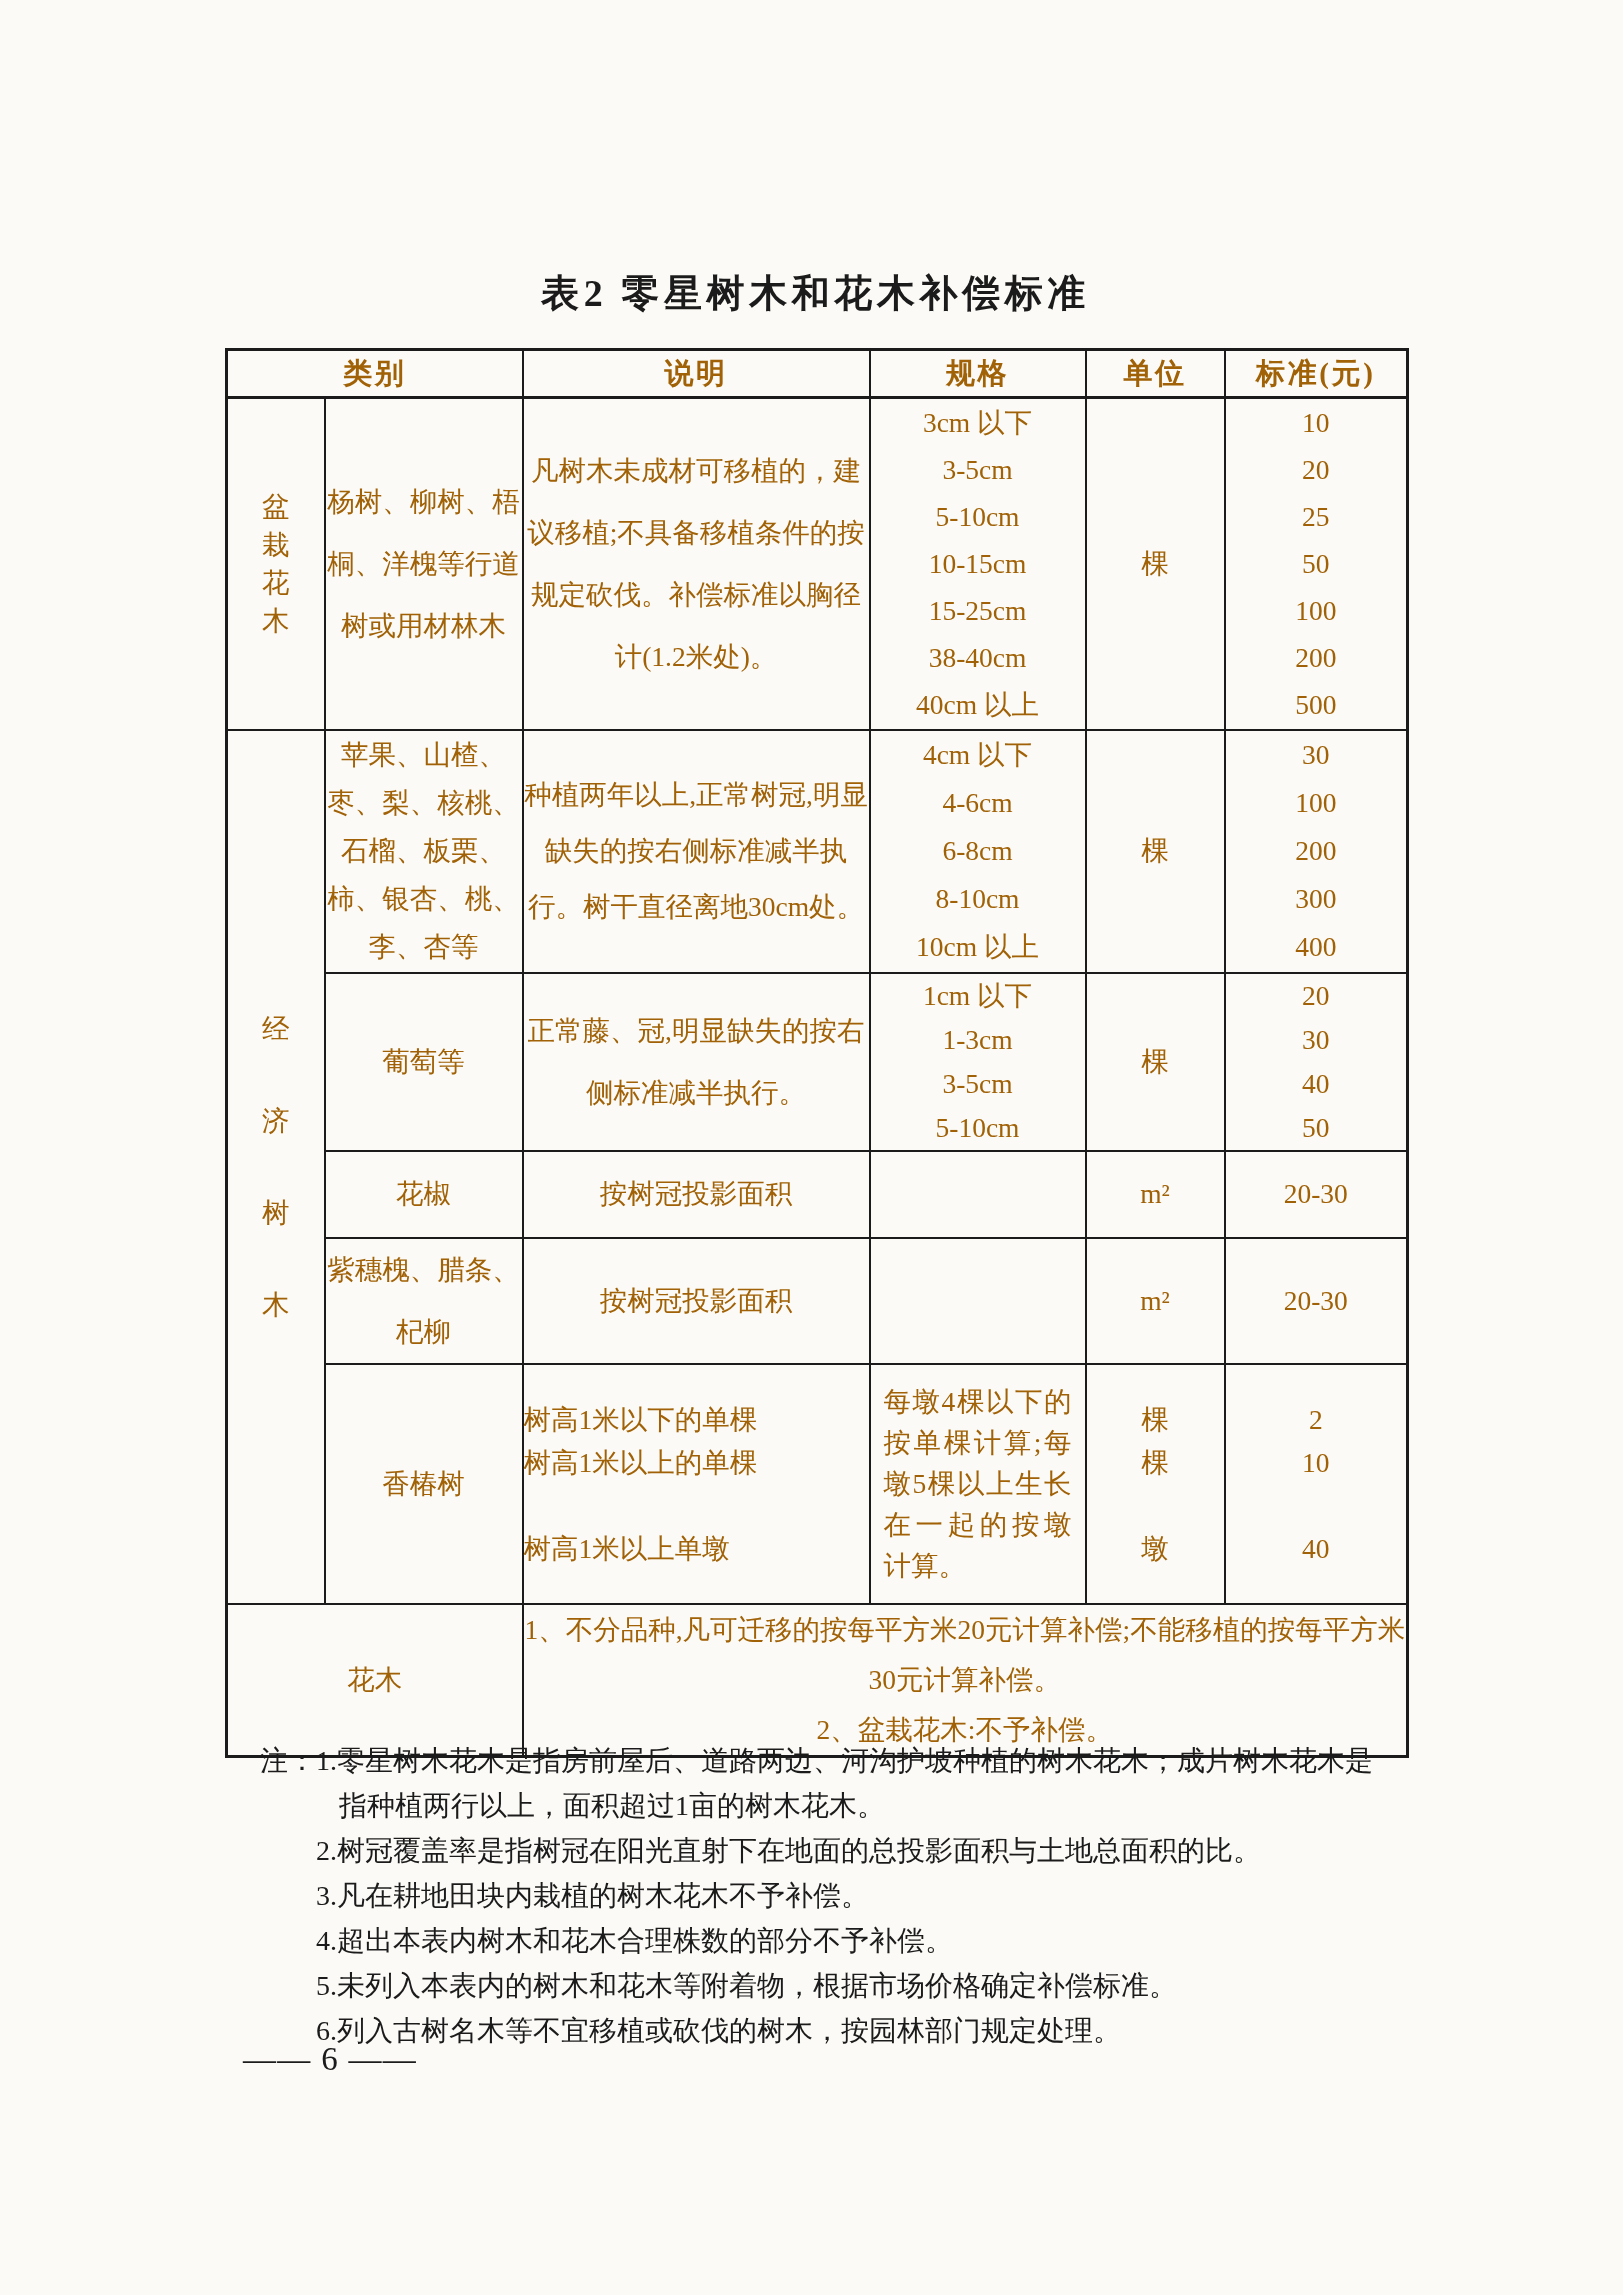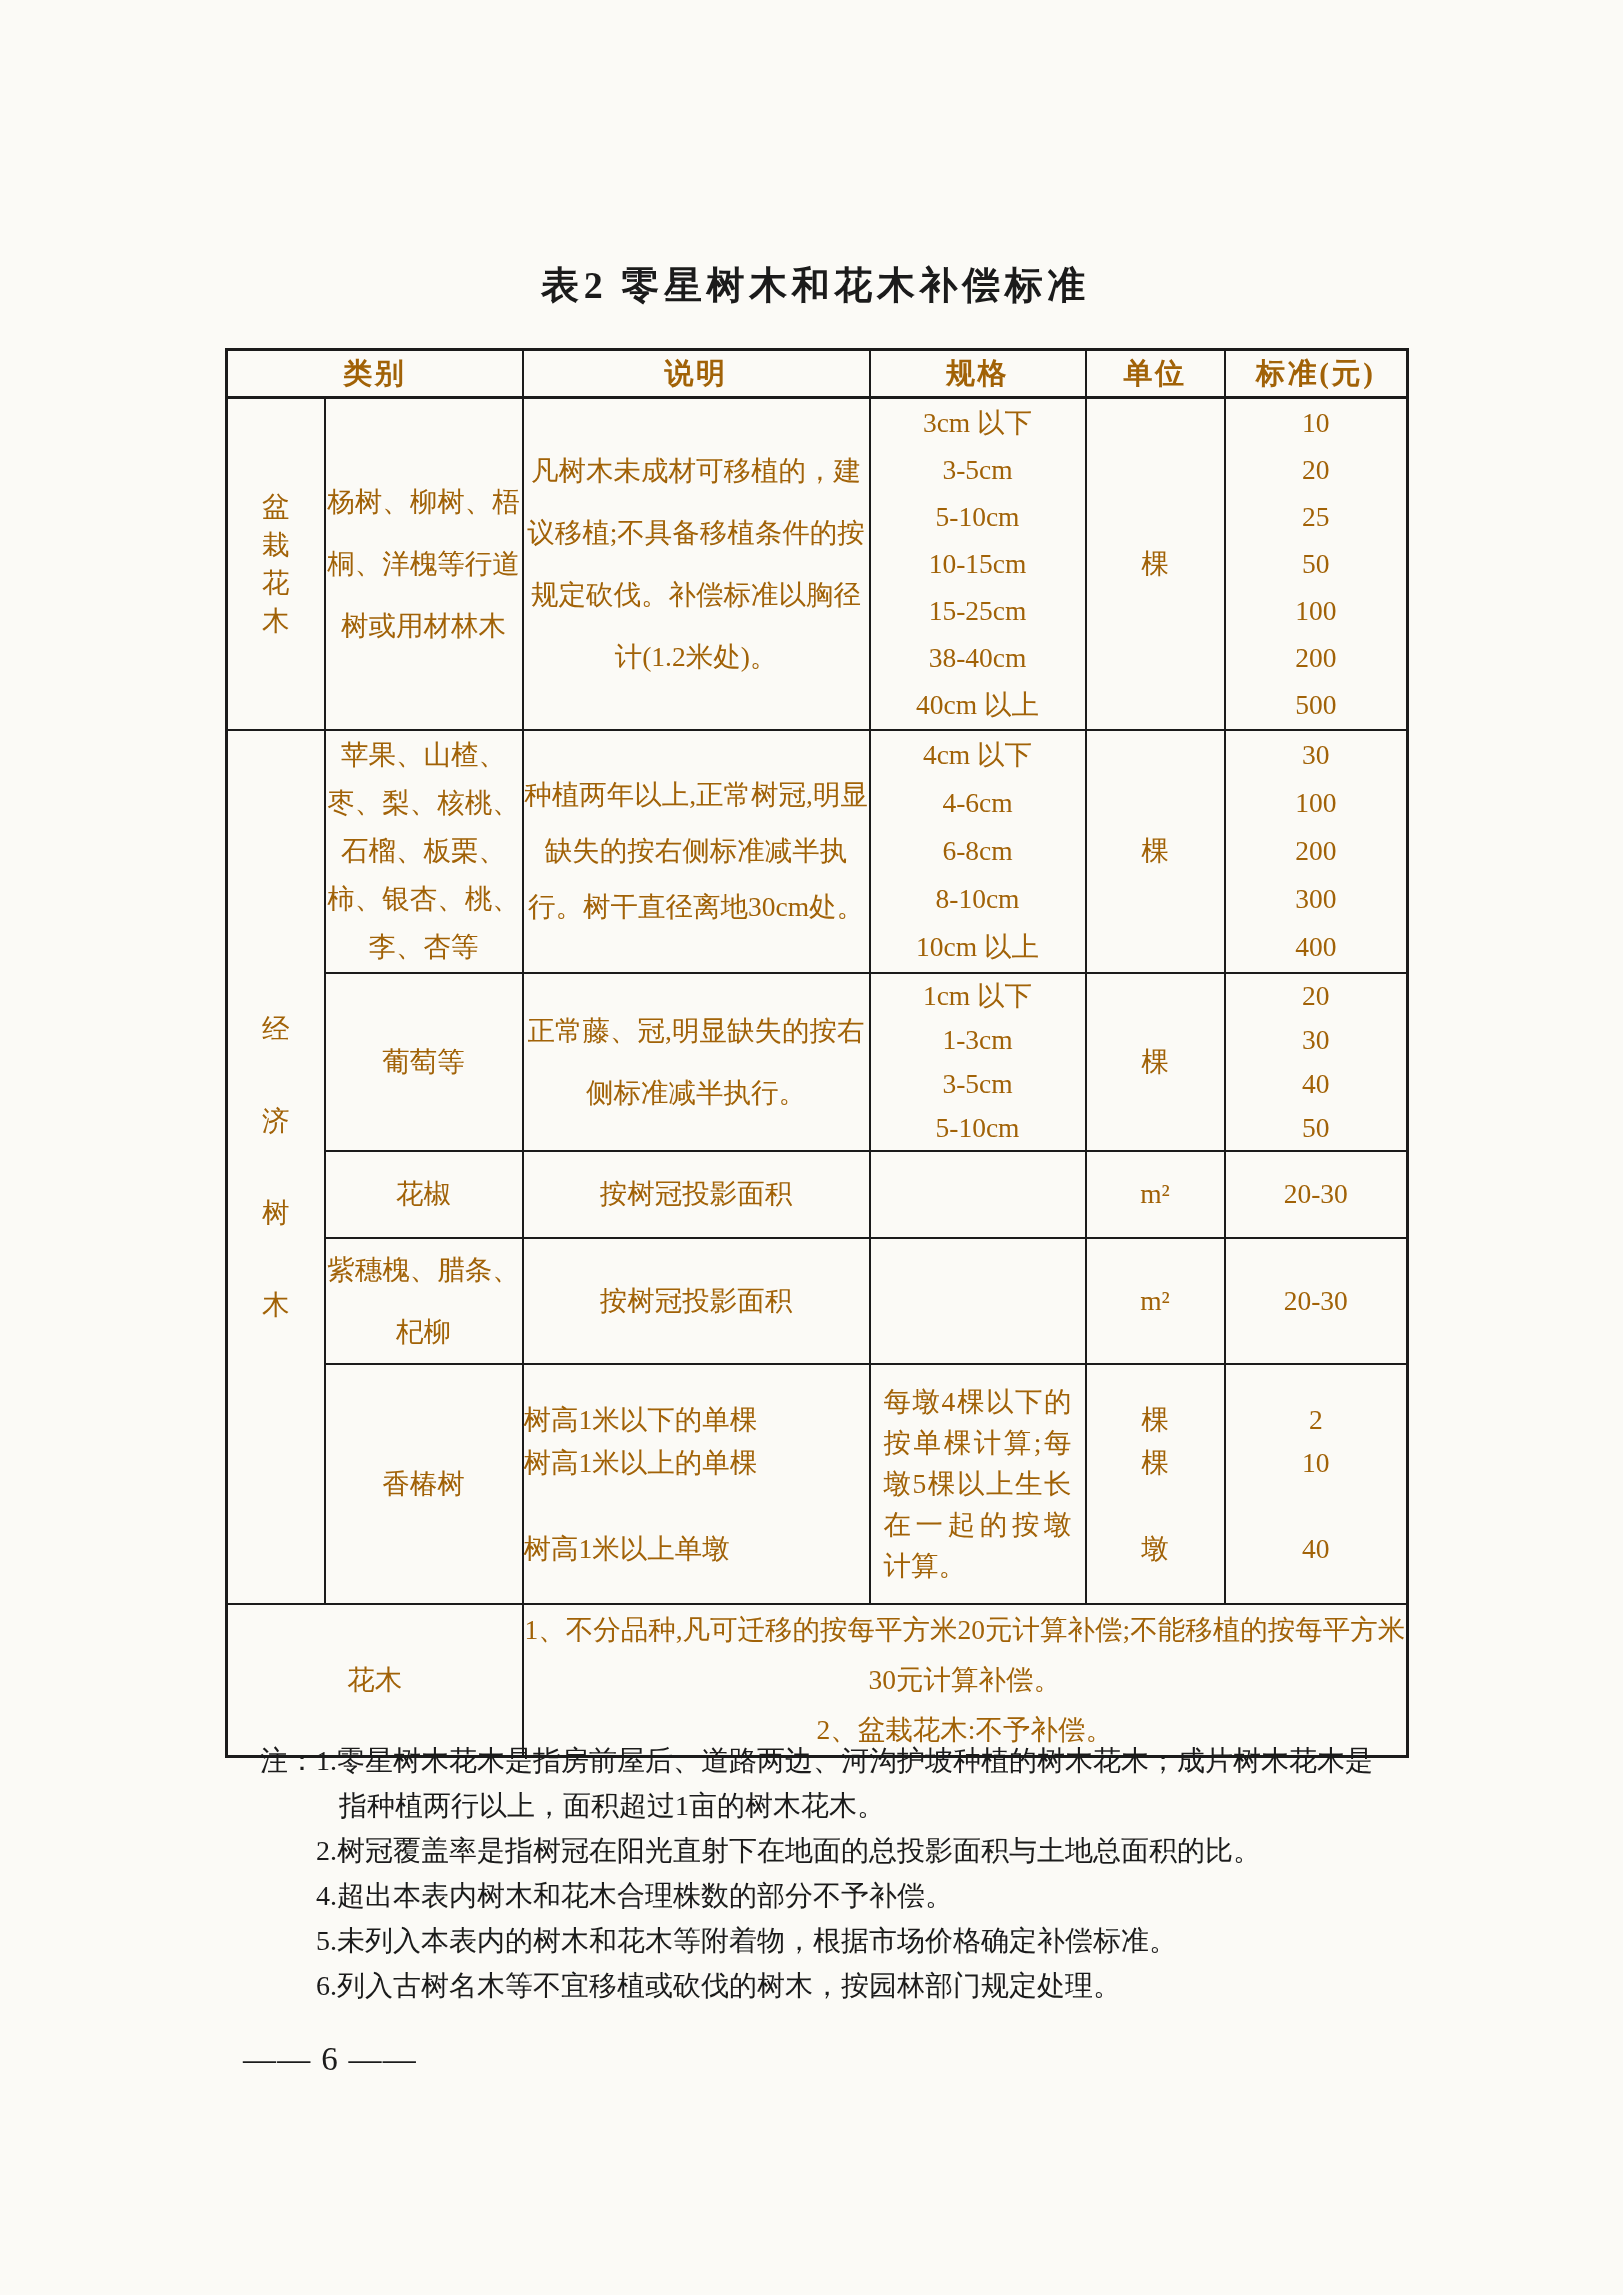--- a/index.html
+++ b/index.html
@@ -2,21 +2,21 @@
 <html style="font-size:10.5px"><head>
 <meta charset="utf-8">
 <style>
   html,body{margin:0;padding:0;}
   body{
     width:1623px;height:2295px;position:relative;
     background:#fbfaf6;color:#1b1b1b;
     font-family:"Liberation Serif","DejaVu Serif",serif;
   }
   .page-title{
-    position:absolute;left:225px;top:260px;width:1181px;
+    position:absolute;left:225px;top:268px;width:1181px;
     text-align:center;font-size:38px;font-weight:bold;letter-spacing:4.6px;
   }
   table.comp{
     position:absolute;left:225px;top:348px;width:1181px;
     border-collapse:collapse;table-layout:fixed;
     font-size:27.5px;color:#a16207;border:3.3px solid #1b1b1b;
   }
   table.comp td{
     border:2px solid #1b1b1b;border-top-width:2.6px;border-bottom-width:2.6px;
     vertical-align:middle;text-align:center;padding:0;
@@ -234,19 +234,20 @@
     </td>
   </tr>
 </tbody>
   </table>
 
 <div class="notes">
   <div class="note-first">
     <span>注：</span><span>1.零星树木花木是指房前屋后、道路两边、河沟护坡种植的树木花木；成片树木花木是指种植两行以上，面积超过1亩的树木花木。</span>
   </div>
   <div class="note-rest">2.树冠覆盖率是指树冠在阳光直射下在地面的总投影面积与土地总面积的比。</div>
+  <div class="note-rest">3.凡在耕地田块内栽植的树木花木不予补偿。</div>
   <div class="note-rest">4.超出本表内树木和花木合理株数的部分不予补偿。</div>
   <div class="note-rest">5.未列入本表内的树木和花木等附着物，根据市场价格确定补偿标准。</div>
   <div class="note-rest">6.列入古树名木等不宜移植或砍伐的树木，按园林部门规定处理。</div>
 </div>
 
 <div class="page-num">—— 6 ——</div>
 
 
 </body></html>

